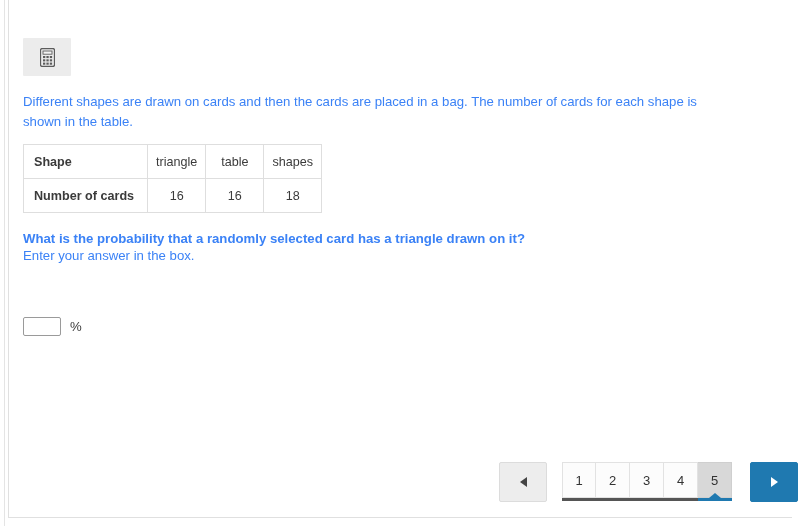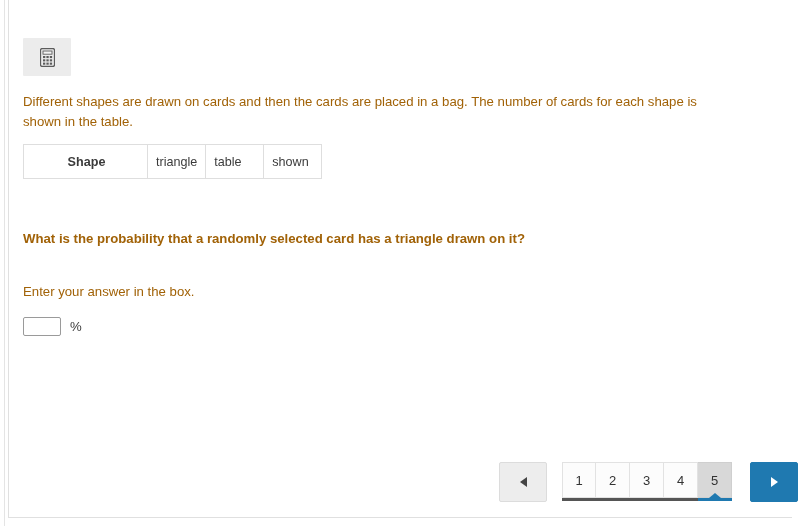--- a/index.html
+++ b/index.html
@@ -74,49 +74,49 @@
     justify-content: center;
   }
   .calc-icon svg { display: block; }
 
   
   .prompt {
     position: absolute;
     left: 0;
     width: 705px;
     margin: 0;
-    color: #a16207;
+    color: #3b82f6;
     font-size: 13.2px;
     line-height: 20px;
   }
   #prompt-intro { top: 92px; }
   #prompt-question { top: 229px; font-weight: bold; }
-  #prompt-instruction { top: 246px; margin-top: 36px; }
+  #prompt-instruction { top: 246px; }
 
   
   #shape-table {
     position: absolute;
     left: 0;
     top: 144px;
     border-collapse: collapse;
     background: #ffffff;
     font-size: 12.6px;
     color: #3b3b3b;
   }
   #shape-table td {
     border: 1px solid #dedede;
     height: 34px;
     box-sizing: border-box;
-    text-align: left;
+    text-align: center;
     padding: 0 8px;
     white-space: nowrap;
   }
   #shape-table td.rowhead {
     font-weight: bold;
-    text-align: center;
+    text-align: left;
     padding-left: 10px;
     width: 124px;
   }
   #shape-table td.datacell { width: 58px; }
 
   
   #answer-row {
     position: absolute;
     left: 0;
     top: 317px;
@@ -262,21 +262,27 @@
     </button>
 
     <p class="prompt" id="prompt-intro">Different shapes are drawn on cards and then the cards are placed in a bag. The number of cards for each shape is shown in the table.</p>
 
     <table id="shape-table">
       <tbody>
         <tr>
           <td class="rowhead">Shape</td>
           <td class="datacell">triangle</td>
           <td class="datacell">table</td>
-          <td class="datacell">shown</td>
+          <td class="datacell">shapes</td>
+        </tr>
+        <tr>
+          <td class="rowhead">Number of cards</td>
+          <td class="datacell">16</td>
+          <td class="datacell">16</td>
+          <td class="datacell">18</td>
         </tr>
       </tbody>
     </table>
 
     <p class="prompt" id="prompt-question">What is the probability that a randomly selected card has a triangle drawn on it?</p>
 
     <p class="prompt" id="prompt-instruction">Enter your answer in the box.</p>
 
     <div id="answer-row">
       <input id="answer-input" type="text" placeholder="" style="">

